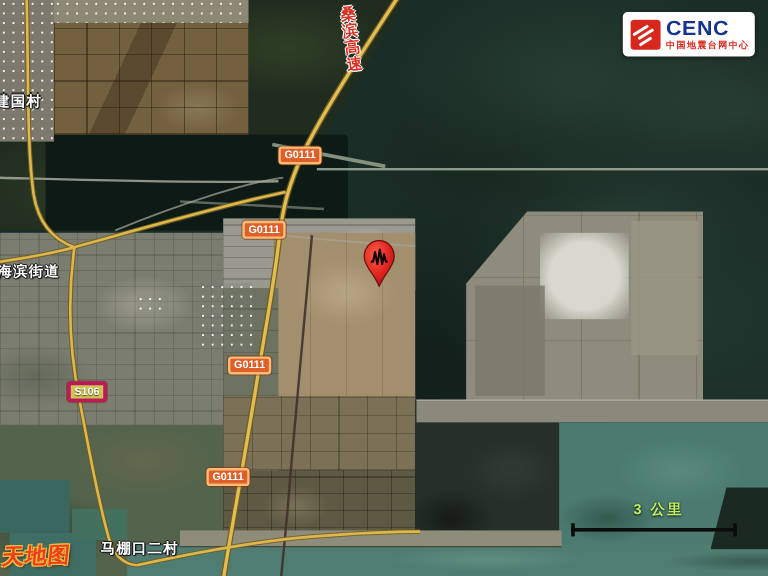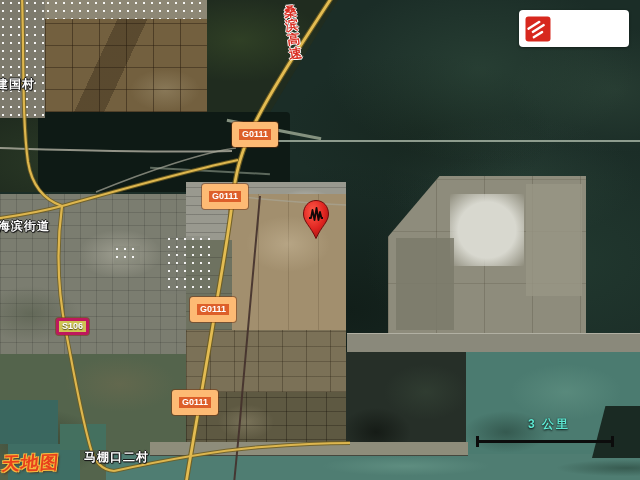--- a/index.html
+++ b/index.html
@@ -2,31 +2,31 @@
 <html><head>
 <meta charset="utf-8">
 <style>
   html,body{margin:0;padding:0;background:#000;}
   #stage{position:relative;width:640px;height:480px;overflow:hidden;
          font-family:"Liberation Sans","DejaVu Sans",sans-serif;background:#1c2e28;}
   .abs{position:absolute;}
   .lbl{position:absolute;color:#fff;font-weight:bold;font-size:12px;white-space:nowrap;
        text-shadow:-1px 0 0 #1a1a1a,1px 0 0 #1a1a1a,0 -1px 0 #1a1a1a,0 1px 0 #1a1a1a,1px 1px 1px rgba(0,0,0,.8);
        letter-spacing:1px;}
-  .badge{position:absolute;background:#dd5f2a;border:7px solid #fdba74;border-radius:3px;
+  .badge{position:absolute;background:#dd5f2a;border:2px solid #fdba74;border-radius:3px;
          color:#fff;font-weight:bold;font-size:9px;line-height:11px;padding:0 3px;
          text-align:center;box-shadow:0 0 0 1px rgba(120,50,10,.5);}
   .badge-prov{background:#cfc453;border:3px solid #be185d;color:#fff;
          text-shadow:0 1px 1px rgba(60,55,10,.9);}
   .vlabel{position:absolute;display:flex;flex-direction:column;align-items:center;
           color:#d93025;font-weight:bold;font-size:13px;line-height:14px;
           text-shadow:-1px 0 0 #fff,1px 0 0 #fff,0 -1px 0 #fff,0 1px 0 #fff;
           transform:rotate(-7deg);transform-origin:top center;}
   .scale-wrap{position:absolute;left:468px;top:416px;width:162px;height:36px;}
-  .scale-text{position:absolute;left:0;right:0;top:0;text-align:center;color:#5eead4;
+  .scale-text{position:absolute;left:0;right:0;top:0;text-align:center;color:#bef264;
           font-size:12px;font-weight:bold;letter-spacing:2px;
           text-shadow:0 1px 2px rgba(0,0,0,.8),0 0 1px rgba(0,0,0,.7);}
   .scale-bar{position:absolute;left:8px;right:16px;top:24px;height:3px;background:#0c0c0c;}
   .scale-tick{position:absolute;top:-4px;width:3px;height:11px;background:#0c0c0c;}
   .wm{position:absolute;left:2px;top:451px;color:#e8401c;font-size:18px;font-weight:bold;
       letter-spacing:1px;transform:skewX(-8deg) rotate(-2deg);
       text-shadow:-1px -1px 0 #f5b93e,1px -1px 0 #f5b93e,-1px 1px 0 #f5b93e,1px 1px 0 #f5b93e,2px 2px 2px rgba(80,20,0,.6);}
   .cenc{position:absolute;left:519px;top:10px;width:110px;height:37px;background:#fff;
         border-radius:4px;box-shadow:0 1px 3px rgba(0,0,0,.45);display:flex;align-items:center;padding:0;}
   .cenc-icon{margin-left:6px;flex:0 0 auto;}
@@ -216,15 +216,19 @@
 
   <div class="cenc">
     <svg class="cenc-icon" width="26" height="26" viewBox="0 0 26 26">
       <rect x="0.5" y="0.5" width="25" height="25" rx="3" fill="#d7281e"></rect>
       <g transform="rotate(-32 13 13)" fill="#ffffff">
         <rect x="4" y="6.5" width="15" height="2.4" rx="1"></rect>
         <rect x="6" y="11.5" width="15" height="2.4" rx="1"></rect>
         <rect x="4" y="16.5" width="12" height="2.4" rx="1"></rect>
       </g>
     </svg>
+    <div class="cenc-txt">
+      <div class="cenc-acr">CENC</div>
+      <div class="cenc-cn">中国地震台网中心</div>
+    </div>
   </div>
 
 </div>
 
 </body></html>

